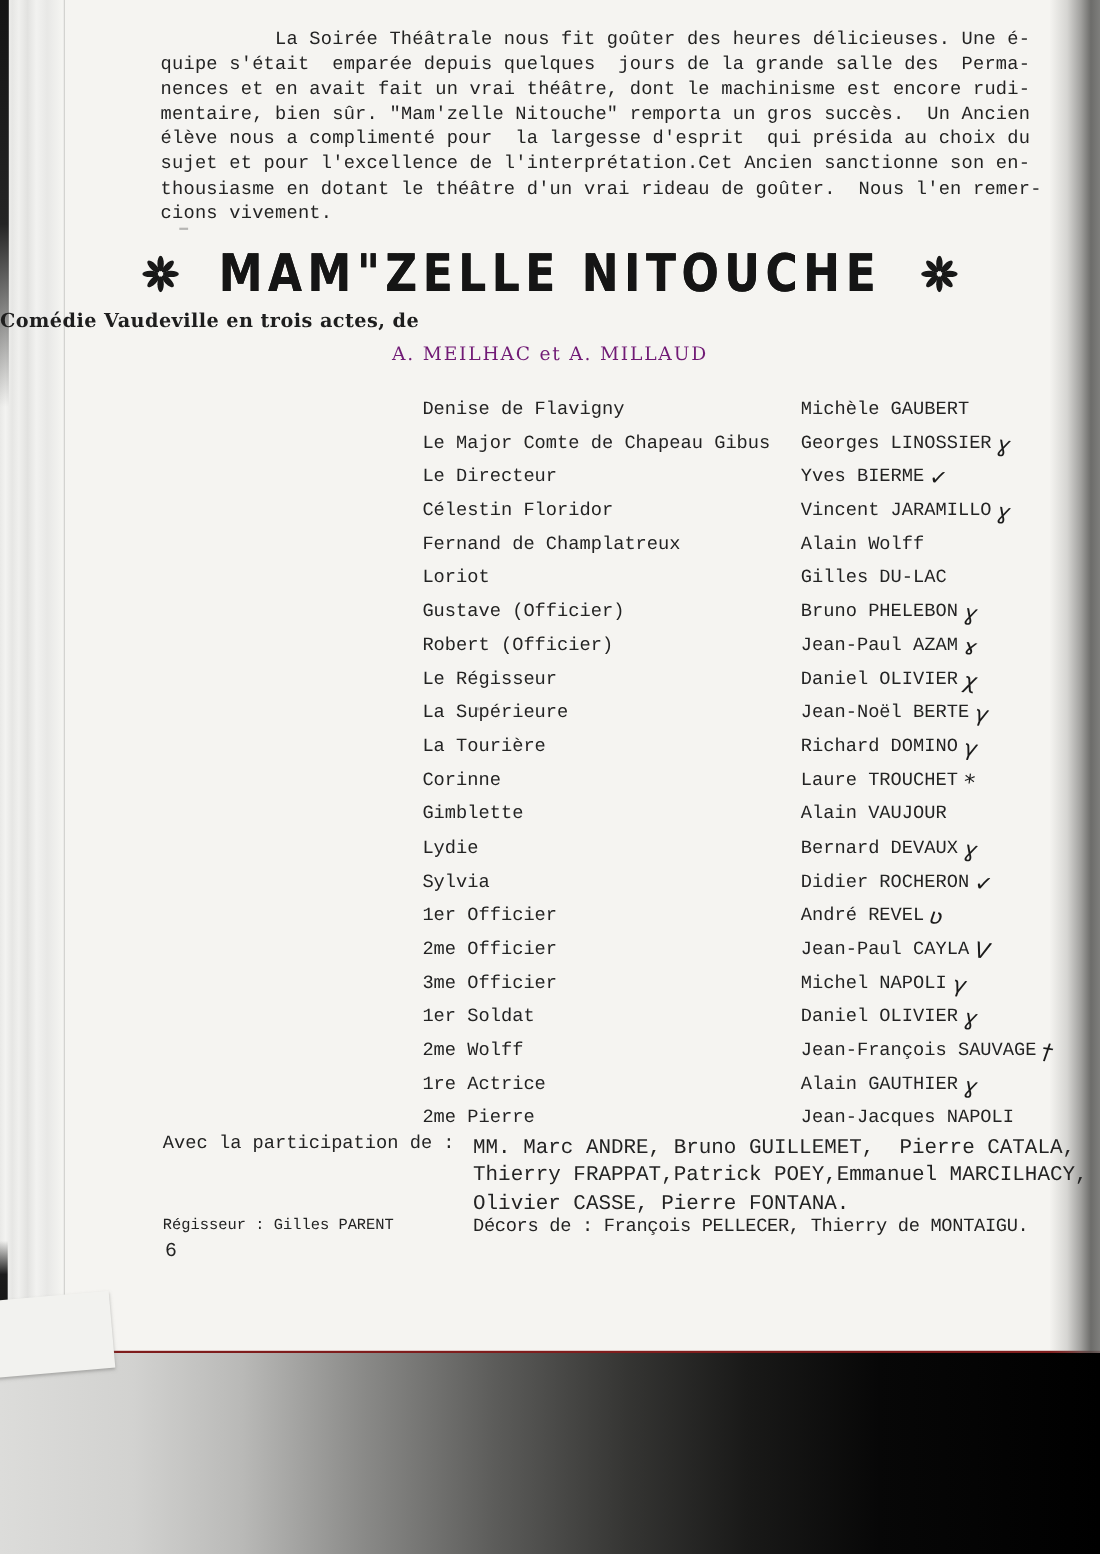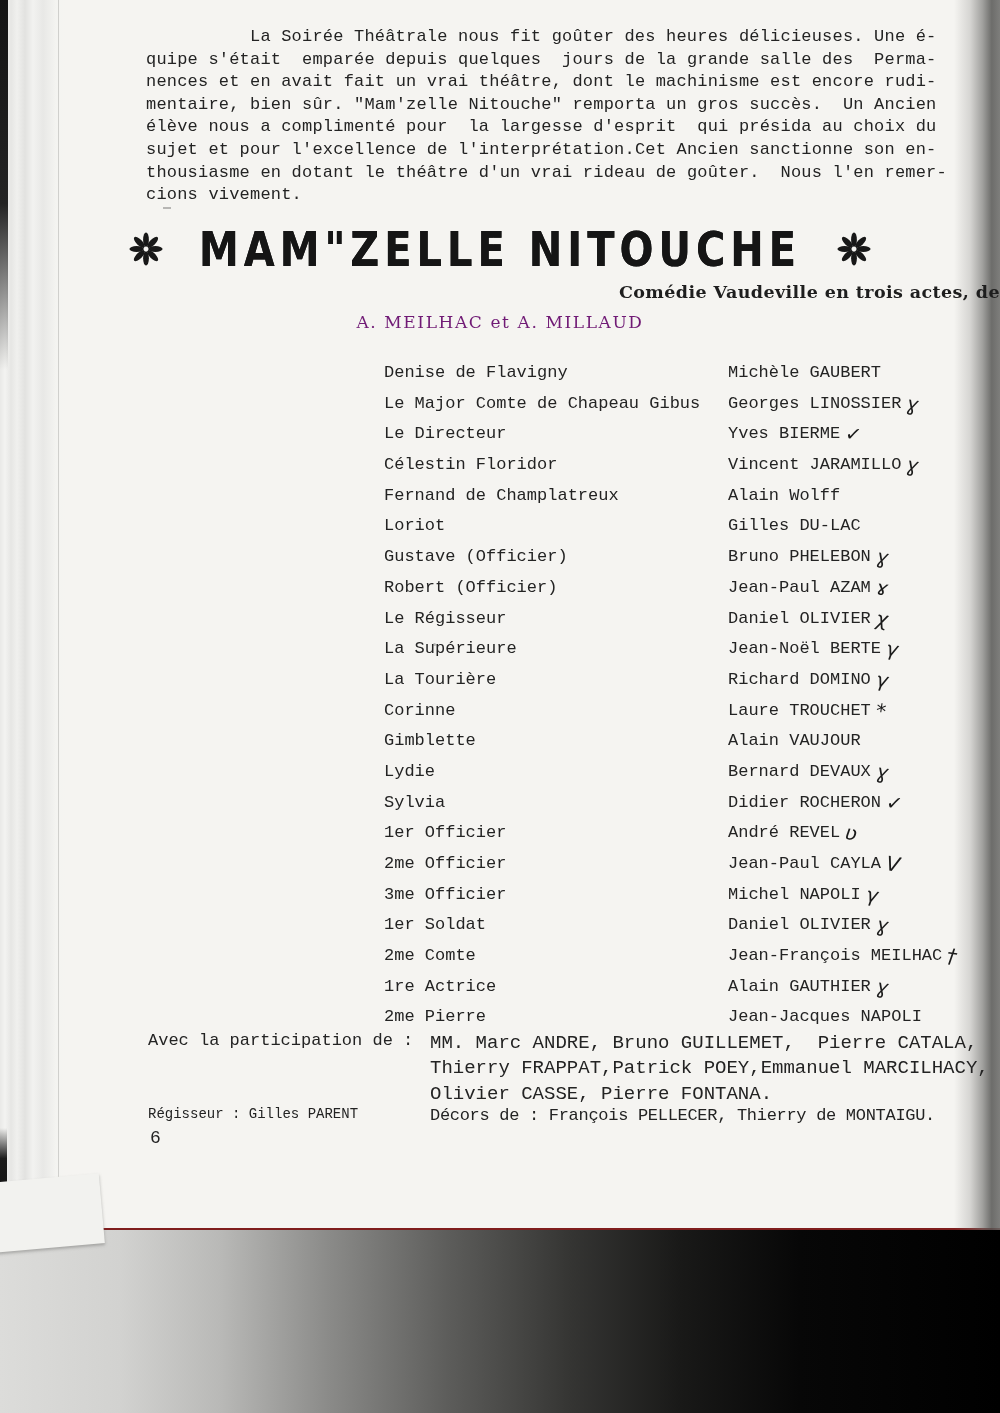--- a/index.html
+++ b/index.html
@@ -79,21 +79,21 @@
   }
   @supports ((-webkit-background-clip:text) or (background-clip:text)) {
     .play-title {
       background:repeating-linear-gradient(90deg,#121212 0 6px,#3a3a3a 6px 7px,#121212 7px 12px);
       -webkit-background-clip:text; background-clip:text; color:#151515;
     }
   }
   .flower { width:34px; height:34px; flex:0 0 auto; }
 
   .subtitle {
-    position:absolute; left:0; top:282px; width:1000px; text-align:right;
+    position:absolute; left:0; top:282px; width:1000px; text-align:left;
     font-family:"DejaVu Serif","Liberation Serif",serif;
     font-weight:bold; font-size:17.5px; letter-spacing:.4px; color:#1e1e1e;
   }
   .authors {
     position:absolute; left:0; top:312px; width:1000px; text-align:center;
     font-family:"DejaVu Serif","Liberation Serif",serif;
     font-size:17px; letter-spacing:1.6px; color:#701a75;
   }
 
   .cast {
@@ -270,22 +270,22 @@
         <span class="cast-role">3me Officier</span>
         <span class="cast-actor">Michel NAPOLI</span>
         <span class="cast-mark">γ</span>
       </div>
         <div class="cast-row">
         <span class="cast-role">1er Soldat</span>
         <span class="cast-actor">Daniel OLIVIER</span>
         <span class="cast-mark">ɣ</span>
       </div>
         <div class="cast-row">
-        <span class="cast-role">2me Comte</span>
-        <span class="cast-actor">Jean-François MEILHAC</span>
+        <span class="cast-role">2me Wolff</span>
+        <span class="cast-actor">Jean-François SAUVAGE</span>
         <span class="cast-mark">†</span>
       </div>
         <div class="cast-row">
         <span class="cast-role">1re Actrice</span>
         <span class="cast-actor">Alain GAUTHIER</span>
         <span class="cast-mark">ɣ</span>
       </div>
         <div class="cast-row">
         <span class="cast-role">2me Pierre</span>
         <span class="cast-actor">Jean-Jacques NAPOLI</span>

